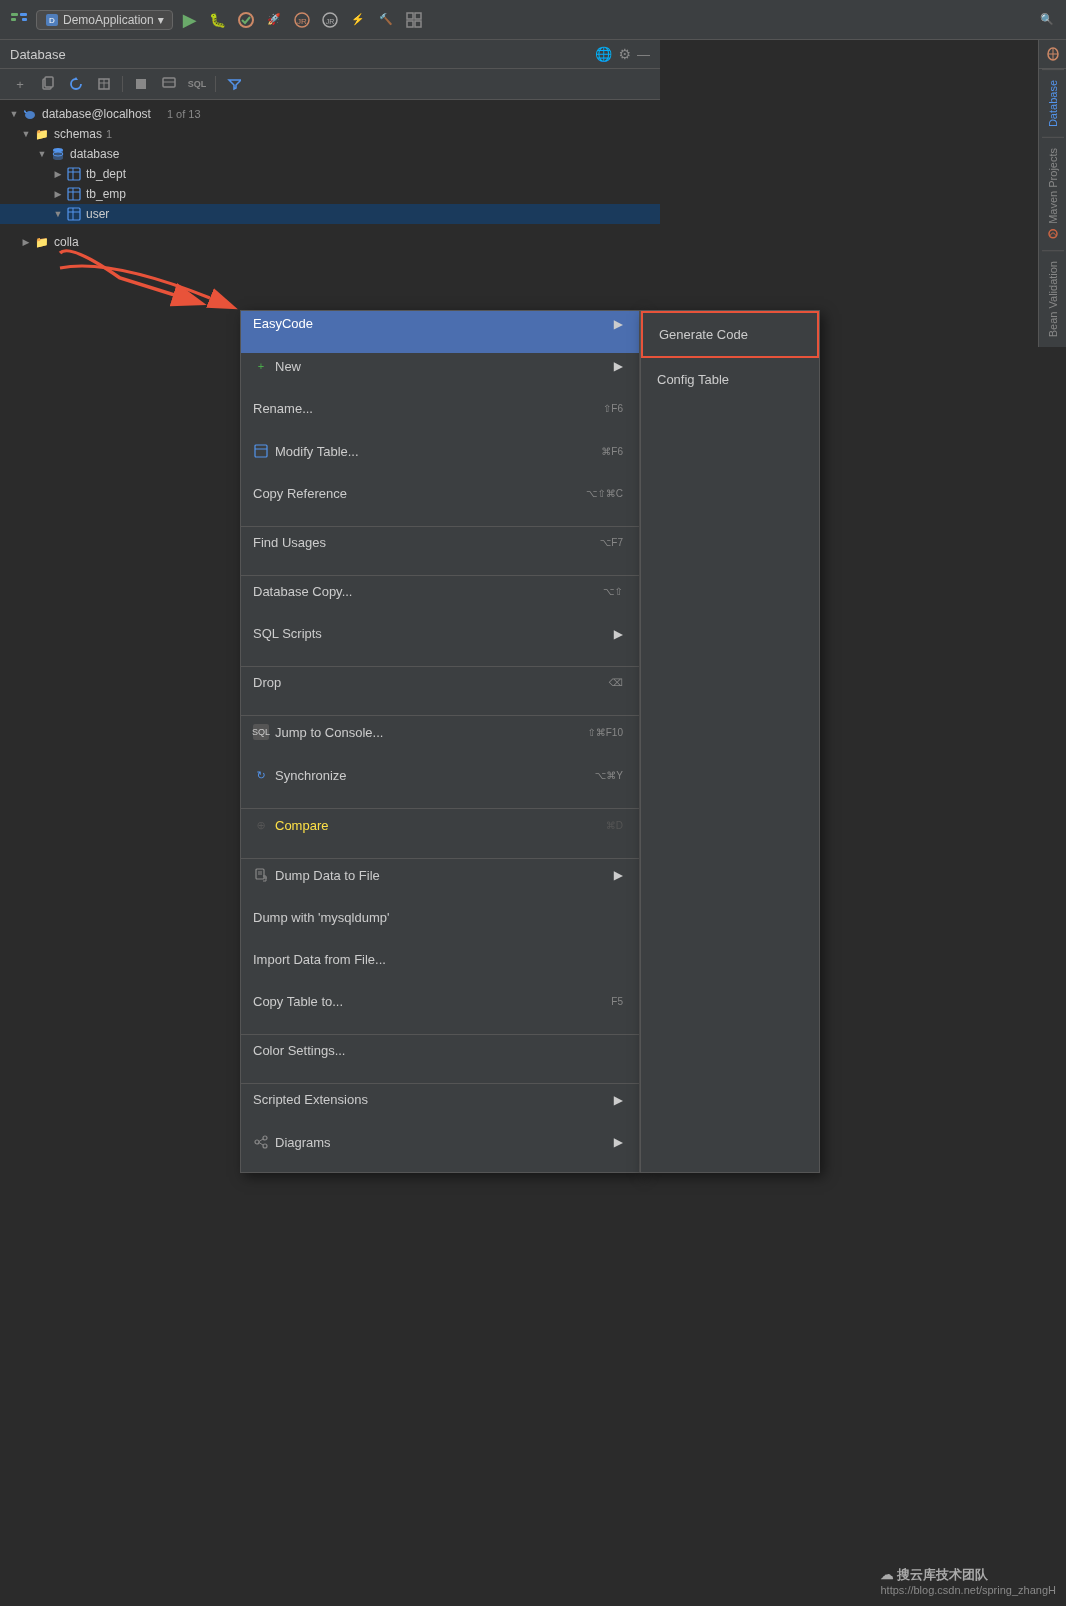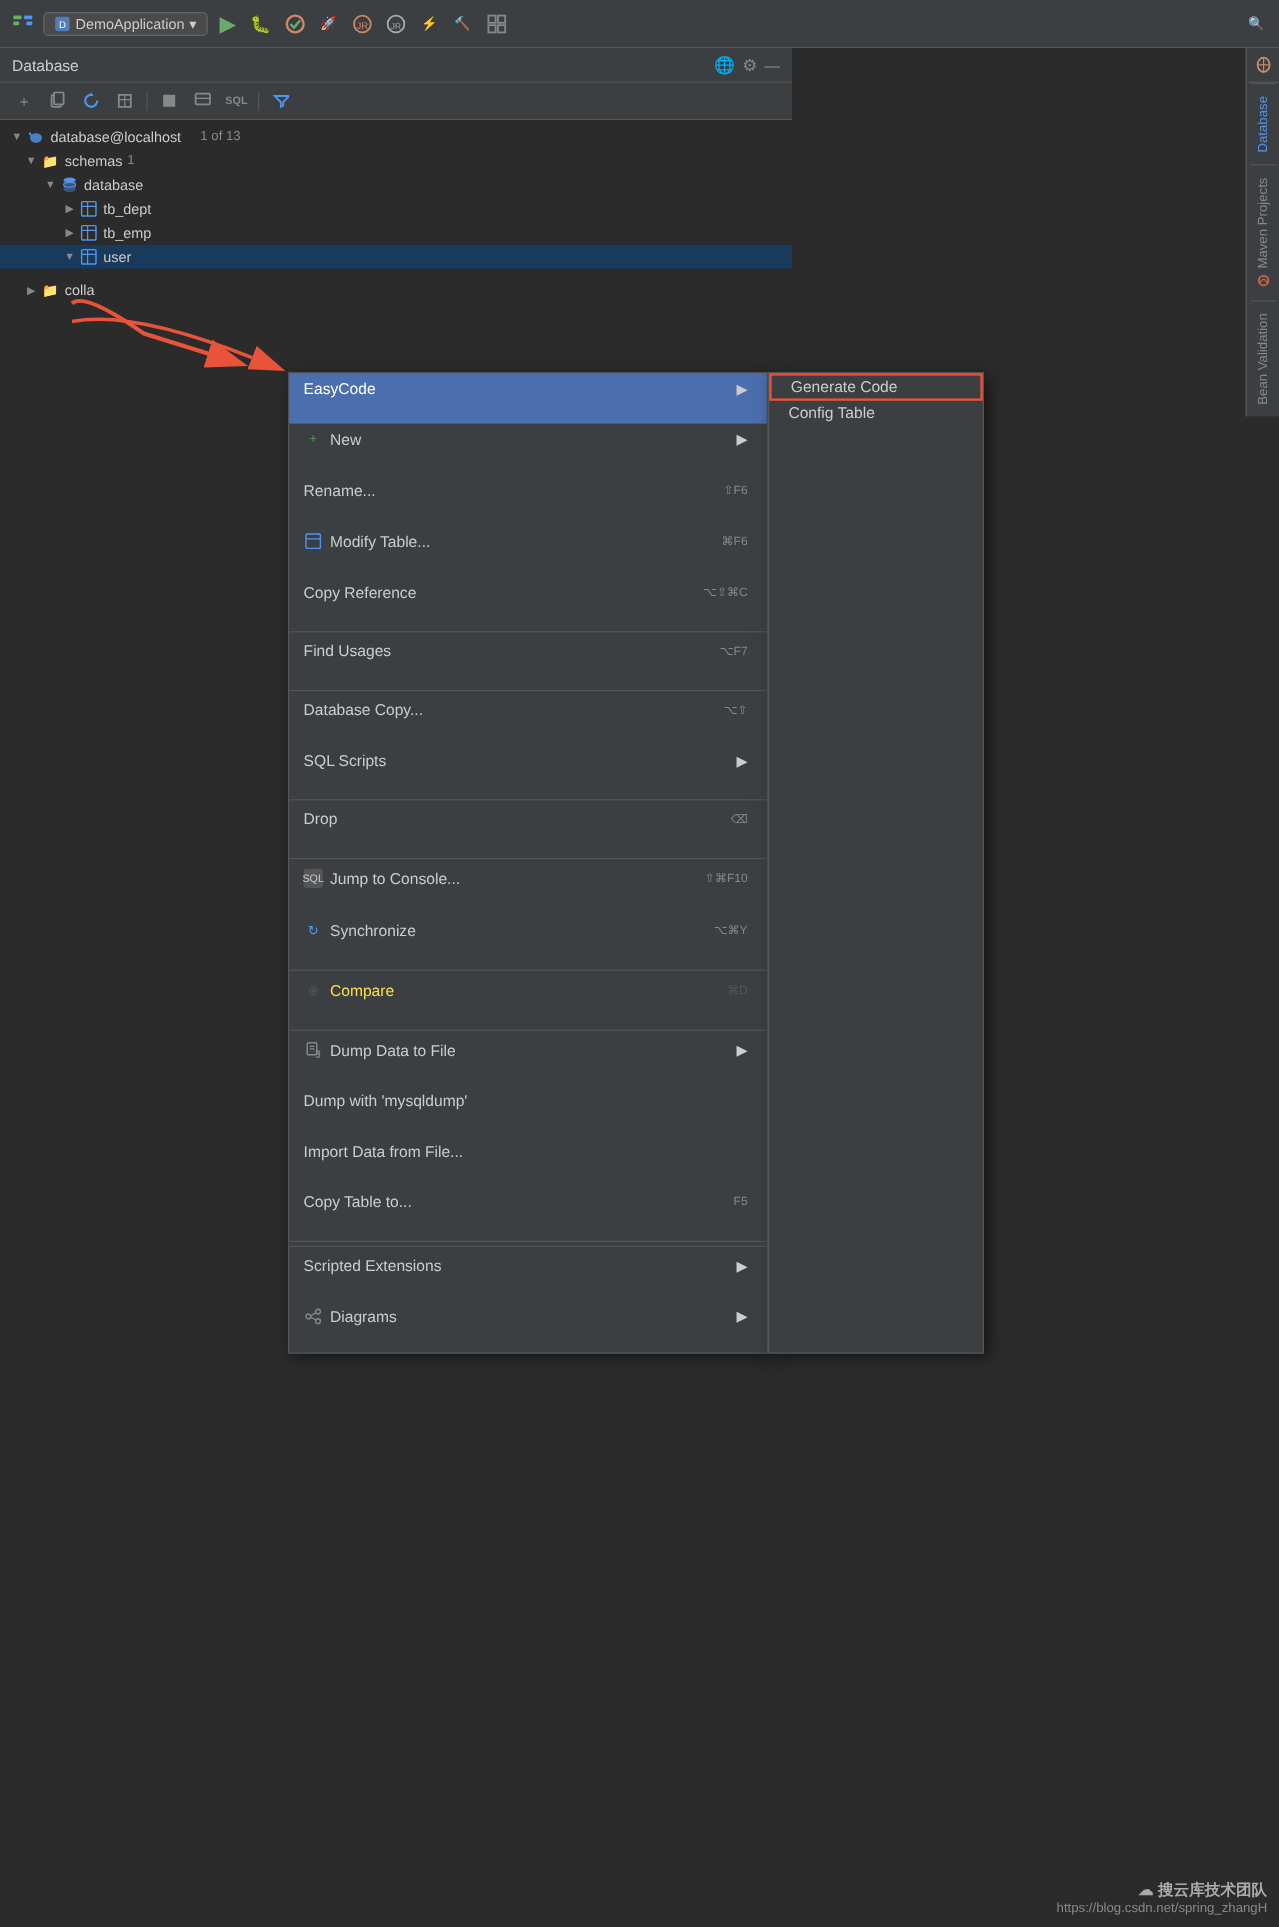--- a/index.html
+++ b/index.html
@@ -230,21 +230,21 @@
       background: #3c3f41;
       border: 1px solid #555;
       min-width: 180px;
       box-shadow: 4px 4px 12px rgba(0,0,0,0.5);
       margin-top: 0;
     }
 
     .submenu-item {
       display: flex;
       align-items: center;
-      padding: 2px 16px;
+      padding: 14px 16px;
       cursor: pointer;
       color: #ccc;
       font-size: 13px;
     }
     .submenu-item.generate-code {
       border: 2px solid #e8533a;
       color: #ccc;
       background: #3c3f41;
     }
 
@@ -253,21 +253,21 @@
       display: flex;
       flex-direction: column;
       flex: 1;
     }
 
     
     .watermark {
       position: absolute;
       bottom: 10px;
       right: 10px;
-      text-align: right;
+      text-align: left;
       color: #888;
       font-size: 11px;
     }
     .watermark-title {
       color: #aaa;
       font-size: 13px;
       font-weight: bold;
     }
 
     
@@ -605,20 +605,23 @@
       <span class="menu-item-label">Import Data from File...</span>
     </div>
 
     <div class="menu-item">
       <span class="menu-item-label">Copy Table to...</span>
       <span class="menu-shortcut">F5</span>
     </div>
 
     <div class="menu-separator"></div>
 
+    <div class="menu-item">
+      <span class="menu-item-label">Color Settings...</span>
+    </div>
 
     <div class="menu-separator"></div>
 
     <div class="menu-item">
       <span class="menu-item-label">Scripted Extensions</span>
       <span class="menu-arrow">▶</span>
     </div>
 
     <div class="menu-item">
       <div class="menu-item-left">

